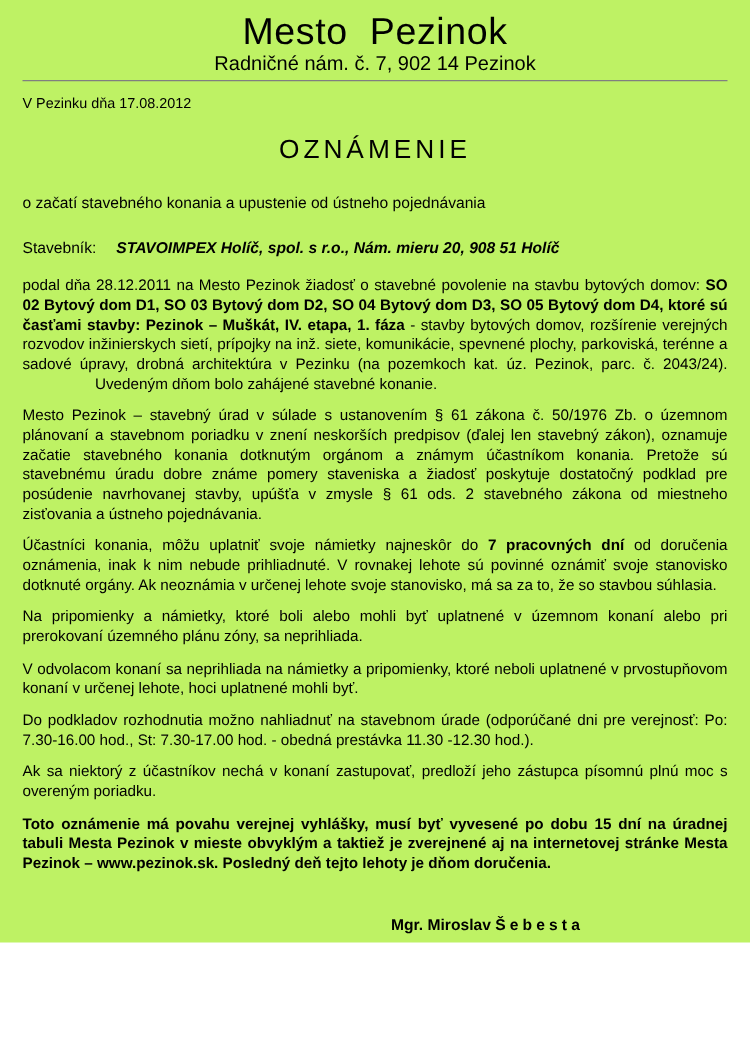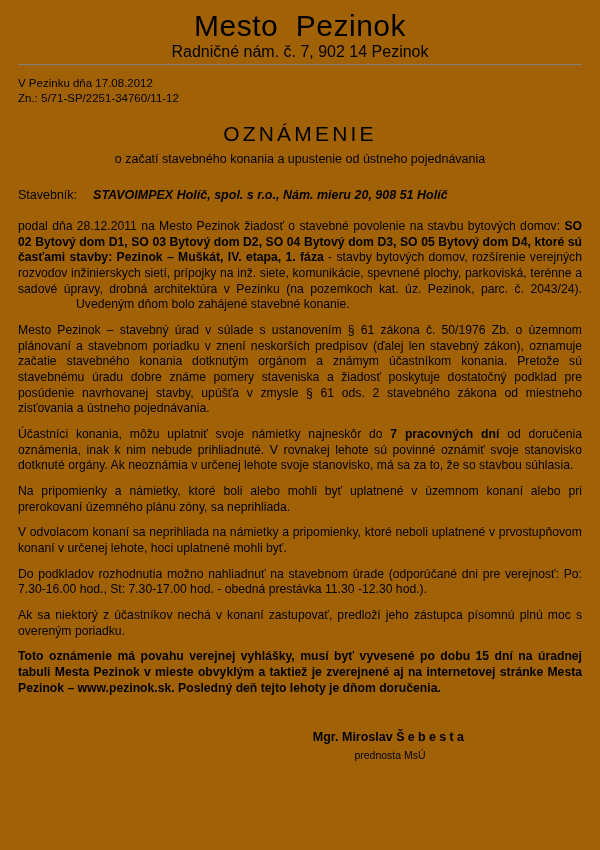--- a/index.html
+++ b/index.html
@@ -12,24 +12,24 @@
     height: 850px;
     overflow: hidden;
     font-family: "Liberation Sans", sans-serif;
     color: #000000;
     -webkit-font-smoothing: antialiased;
   }
 
   .page {
     position: relative;
     width: 600px;
-    height: 850px;
+    height: 754px;
     box-sizing: border-box;
     padding: 6px 18px 0 18px;
-    background: #a16207;
+    background: #bef264;
   }
 
   
   .org-title {
     text-align: center;
     font-size: 30px;
     font-weight: 400;
     letter-spacing: 0.5px;
     line-height: 1.08;
     margin: 4px 0 0 0;
@@ -68,24 +68,23 @@
   
   .doc-title {
     text-align: center;
     font-size: 21px;
     font-weight: 400;
     letter-spacing: 3.2px;
     margin-top: 17px;
     line-height: 1.1;
   }
   .doc-subtitle {
-    text-align: center;
     font-size: 12.5px;
     font-weight: 400;
-    margin-top: 7px;
+    margin-top: 24px;
     line-height: 1.2;
   }
 
   
   .applicant-row {
     margin-top: 21px;
     font-size: 12.5px;
     line-height: 1.25;
     display: flex;
     align-items: baseline;
@@ -155,21 +154,20 @@
 <div class="page">
 
   <div>
     <div class="org-title">Mesto  Pezinok</div>
     <div class="org-address">Radničné nám. č. 7, 902 14 Pezinok</div>
     <hr class="header-rule">
   </div>
 
   <div class="ref-block">
     <div class="ref-line">V Pezinku dňa 17.08.2012</div>
-    <div class="ref-line">Zn.: 5/71-SP/2251-34760/11-12</div>
   </div>
 
   <div class="doc-title">OZNÁMENIE</div>
   <div class="doc-subtitle">o začatí stavebného konania a upustenie od ústneho pojednávania</div>
 
   <div class="applicant-row">
     <span class="applicant-label">Stavebník:</span>
     <span class="applicant-value">STAVOIMPEX Holíč, spol. s r.o., Nám. mieru 20, 908 51 Holíč</span>
   </div>
 
@@ -188,17 +186,16 @@
     <p class="para">Do podkladov rozhodnutia možno nahliadnuť na stavebnom úrade (odporúčané dni pre verejnosť: Po: 7.30-16.00 hod., St: 7.30-17.00 hod. - obedná prestávka 11.30 -12.30 hod.).</p>
 
     <p class="para">Ak sa niektorý z účastníkov nechá v konaní zastupovať,  predloží jeho zástupca písomnú plnú moc s overeným poriadku.</p>
 
     <p class="para b">Toto oznámenie má povahu verejnej vyhlášky, musí byť vyvesené po dobu 15 dní na úradnej tabuli Mesta Pezinok v mieste obvyklým a taktiež je zverejnené aj na internetovej stránke Mesta Pezinok – www.pezinok.sk. Posledný deň tejto lehoty je dňom doručenia.</p>
 
   </div>
 
   <div class="signature-block">
     <div class="sig-name"><span>Mgr. Miroslav </span><span class="spaced">Šebesta</span></div>
-    <div class="sig-role">prednosta MsÚ</div>
   </div>
 
 
 </div>
 
 </body></html>

